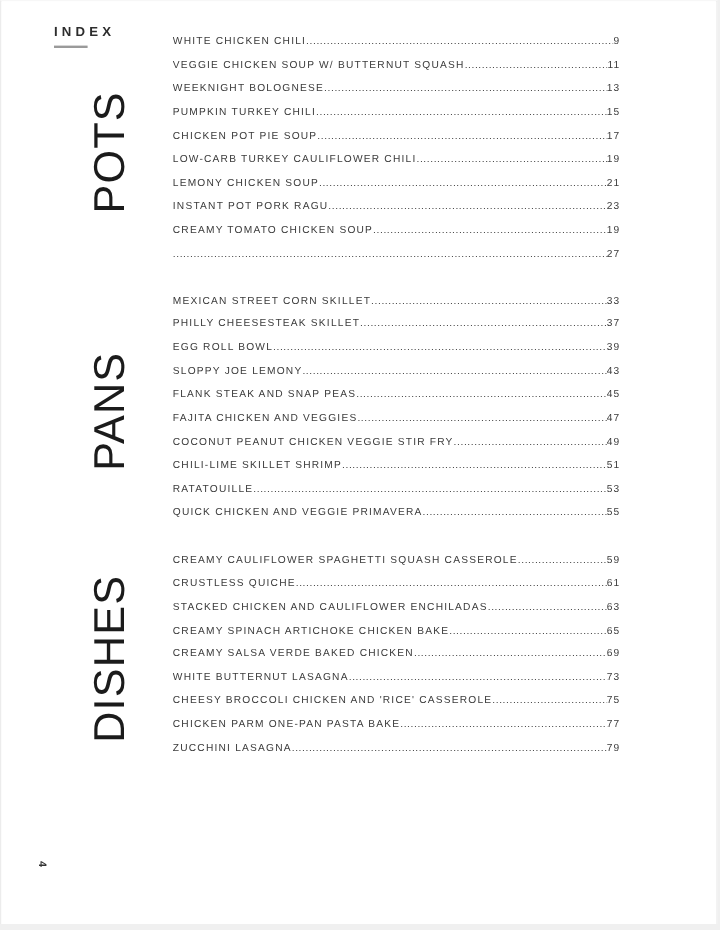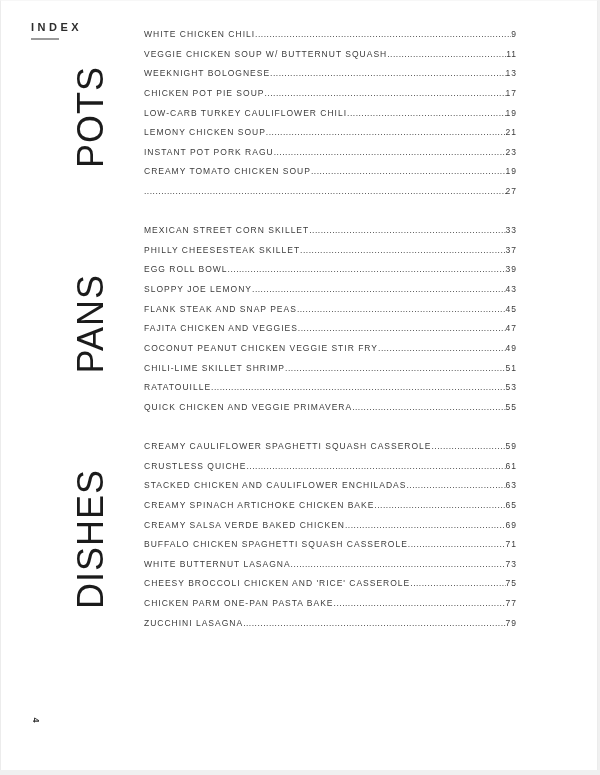--- a/index.html
+++ b/index.html
@@ -14,21 +14,21 @@
     height: 770px;
     background: #ffffff;
     border-left: 1px solid #ececec;
     border-right: 1px solid #ececec;
     border-top: 1px solid #f7f7f7;
     overflow: hidden;
     box-sizing: border-box;
   }
   .index-header {
     position: absolute;
-    left: 30px;
+    left: 44px;
     top: 20px;
   }
   .index-title {
     font-size: 11px;
     font-weight: 700;
     letter-spacing: 3.5px;
     color: #2d2d2d;
   }
   .index-rule {
     width: 28px;
@@ -128,20 +128,25 @@
           <span class="entry-name">VEGGIE CHICKEN SOUP W/ BUTTERNUT SQUASH</span>
           <span class="leader"></span>
           <span class="entry-page">11</span>
         </div>
         <div class="row">
           <span class="entry-name">WEEKNIGHT BOLOGNESE</span>
           <span class="leader"></span>
           <span class="entry-page">13</span>
         </div>
         <div class="row">
+          <span class="entry-name">PUMPKIN TURKEY CHILI</span>
+          <span class="leader"></span>
+          <span class="entry-page">15</span>
+        </div>
+        <div class="row">
           <span class="entry-name">CHICKEN POT PIE SOUP</span>
           <span class="leader"></span>
           <span class="entry-page">17</span>
         </div>
         <div class="row">
           <span class="entry-name">LOW-CARB TURKEY CAULIFLOWER CHILI</span>
           <span class="leader"></span>
           <span class="entry-page">19</span>
         </div>
         <div class="row">
@@ -242,25 +247,20 @@
           <span class="entry-name">CREAMY SPINACH ARTICHOKE CHICKEN BAKE</span>
           <span class="leader"></span>
           <span class="entry-page">65</span>
         </div>
         <div class="row">
           <span class="entry-name">CREAMY SALSA VERDE BAKED CHICKEN</span>
           <span class="leader"></span>
           <span class="entry-page">69</span>
         </div>
         <div class="row">
-          <span class="entry-name">BUFFALO CHICKEN SPAGHETTI SQUASH CASSEROLE</span>
-          <span class="leader"></span>
-          <span class="entry-page">71</span>
-        </div>
-        <div class="row">
           <span class="entry-name">WHITE BUTTERNUT LASAGNA</span>
           <span class="leader"></span>
           <span class="entry-page">73</span>
         </div>
         <div class="row">
           <span class="entry-name">CHEESY BROCCOLI CHICKEN AND 'RICE' CASSEROLE</span>
           <span class="leader"></span>
           <span class="entry-page">75</span>
         </div>
         <div class="row">

